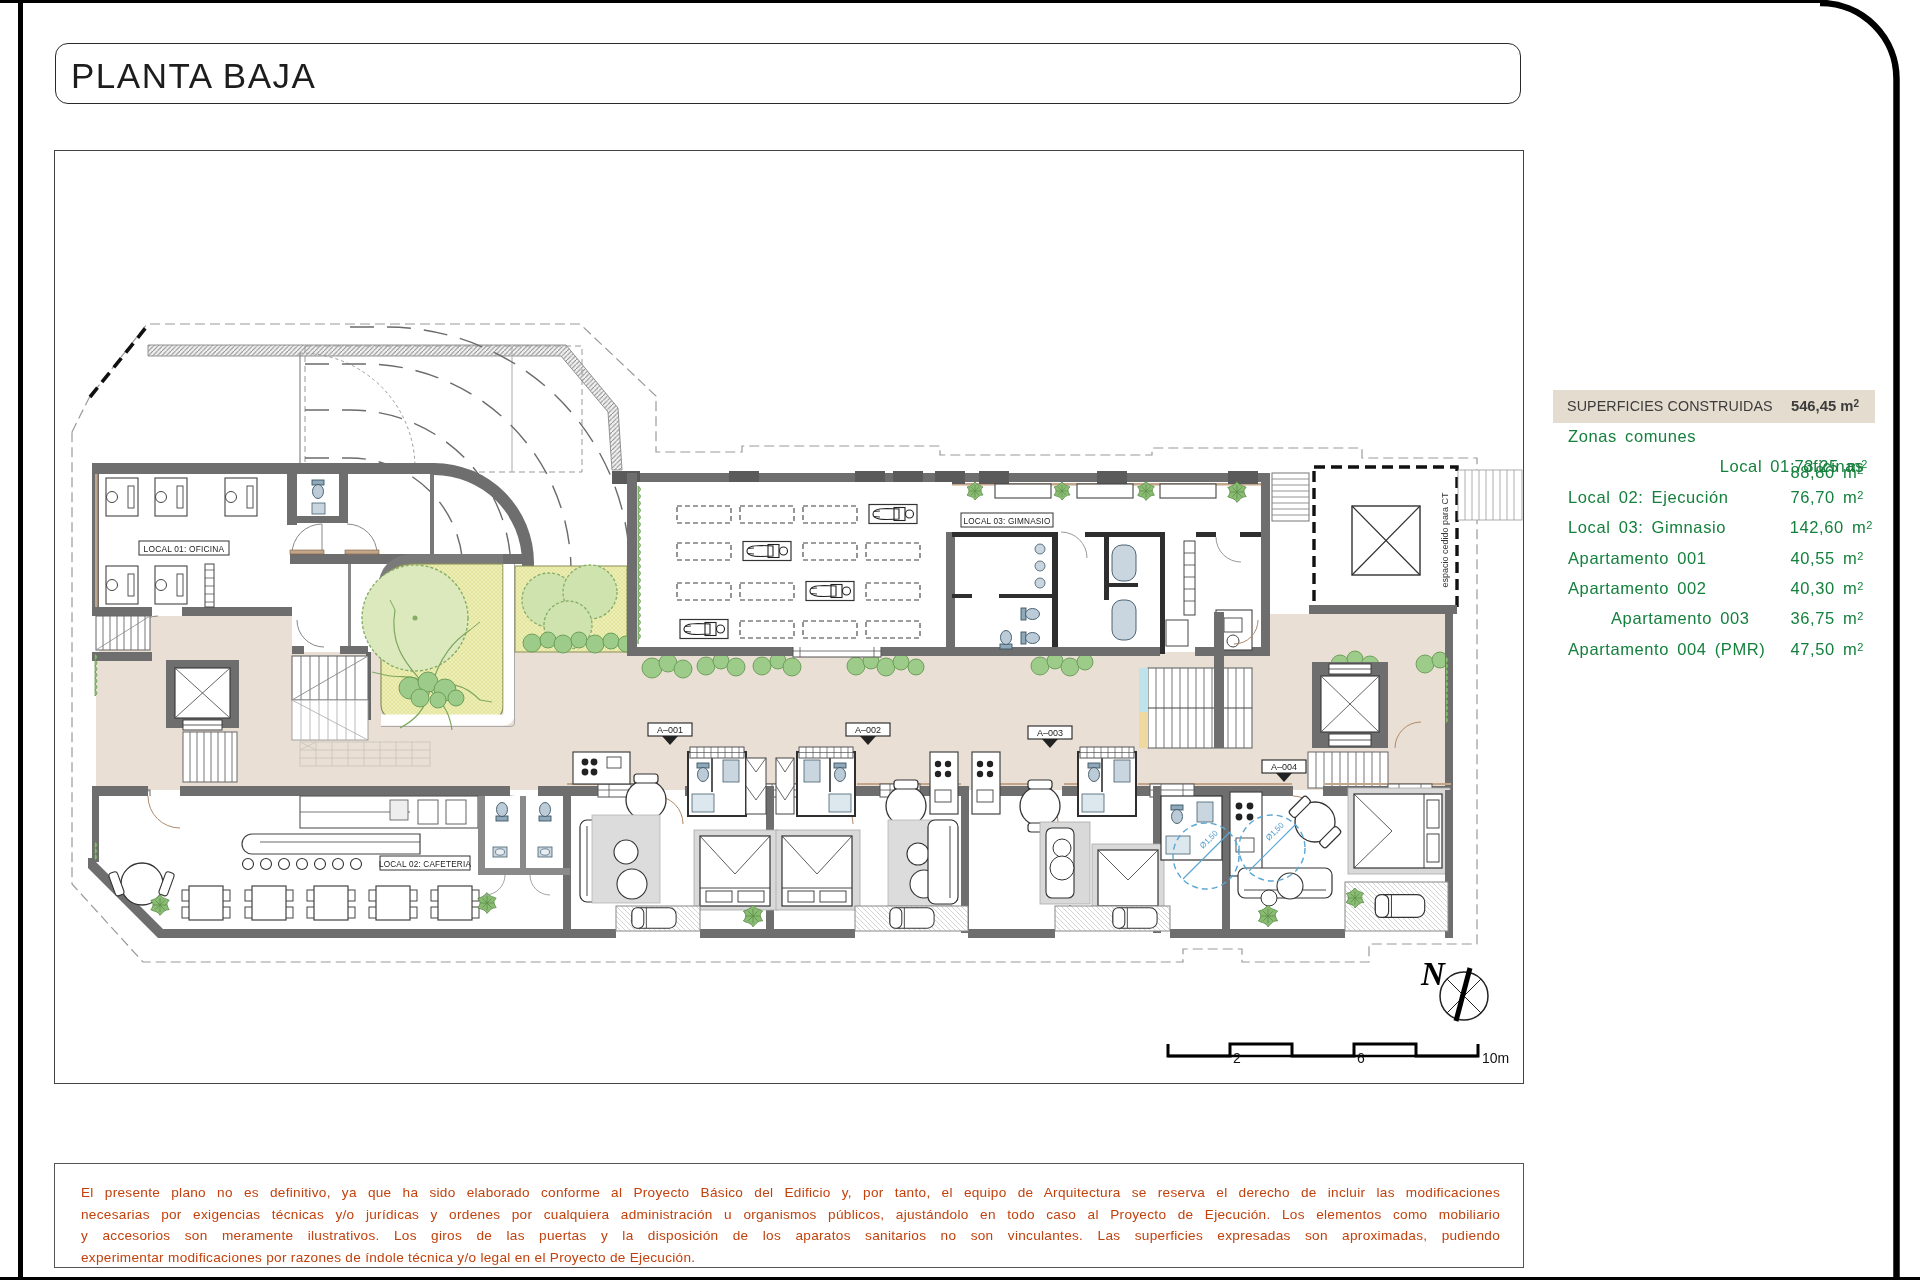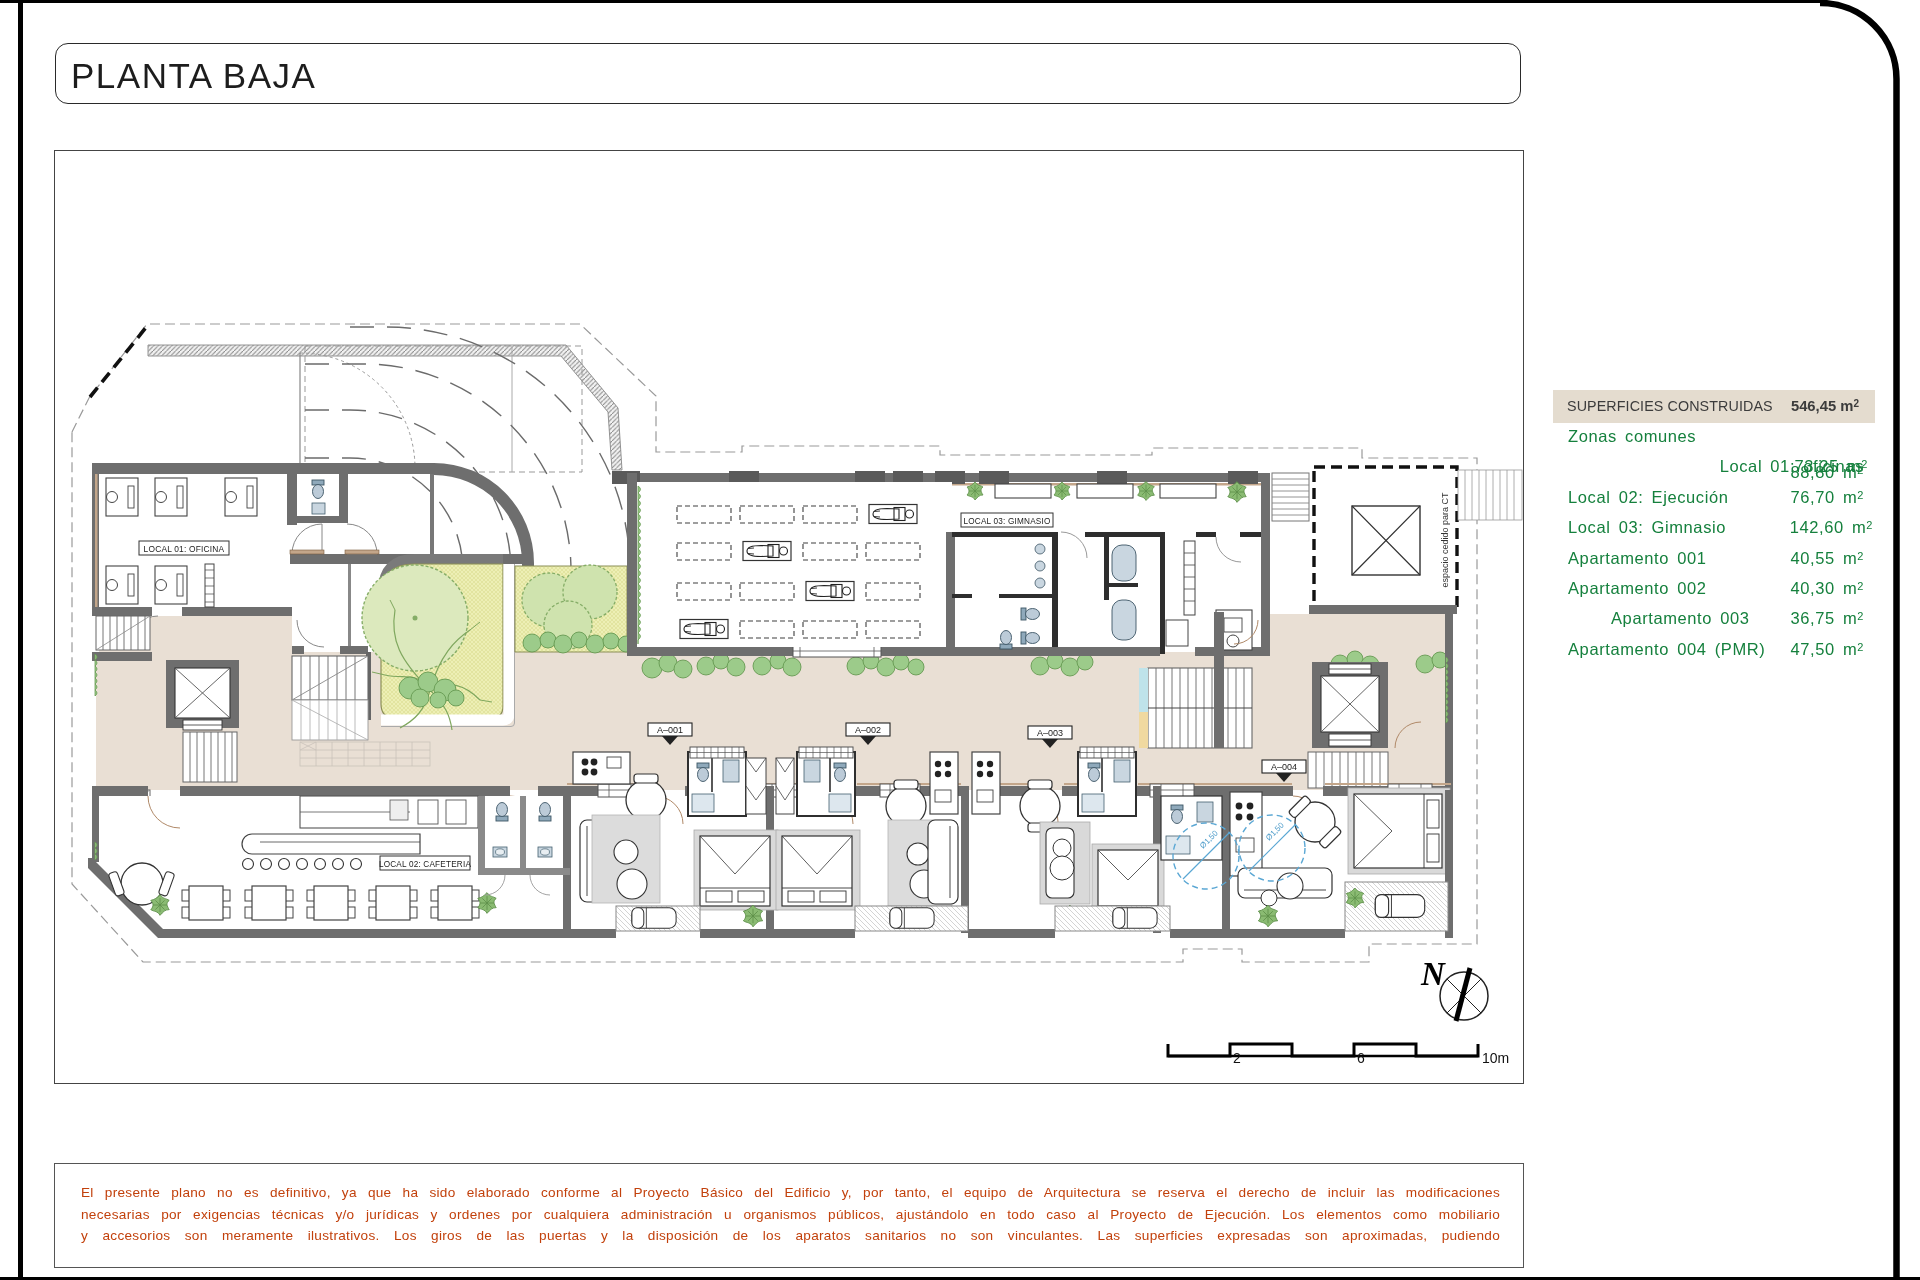--- a/index.html
+++ b/index.html
@@ -43,20 +43,21 @@
   <div style="height:30.4px;position:relative;margin-left:43px;"><span>Apartamento 003</span><span style="position:absolute;right:0;">36,75 m<span style="font-size:11px;vertical-align:4px;">2</span></span></div>
   <div style="height:30.4px;position:relative;"><span>Apartamento 004 (PMR)</span><span style="position:absolute;right:0;">47,50 m<span style="font-size:11px;vertical-align:4px;">2</span></span></div>
 </div>
 
 <div class="abs" style="left:54px;top:1163px;width:1470px;height:105px;border:1.5px solid #555;"></div>
 
 <div class="abs" style="left:81px;top:1182px;width:1419px;font-size:13.6px;line-height:21.5px;color:#c2410c;letter-spacing:0.3px;">
 <div style="text-align:justify;text-align-last:justify;">El presente plano no es definitivo, ya que ha sido elaborado conforme al Proyecto Básico del Edificio y, por tanto, el equipo de Arquitectura se reserva el derecho de incluir las modificaciones</div>
 <div style="text-align:justify;text-align-last:justify;">necesarias por exigencias técnicas y/o jurídicas y ordenes por cualquiera administración u organismos públicos, ajustándolo en todo caso al Proyecto de Ejecución. Los elementos como mobiliario</div>
 <div style="text-align:justify;text-align-last:justify;">y accesorios son meramente ilustrativos. Los giros de las puertas y la disposición de los aparatos sanitarios no son vinculantes. Las superficies expresadas son aproximadas, pudiendo</div>
+<div>experimentar modificaciones por razones de índole técnica y/o legal en el Proyecto de Ejecución.</div>
 </div>
 
 <svg class="abs" style="left:0;top:0;" width="1920" height="1280" viewBox="0 0 1920 1280">
 <defs>
   <pattern id="gard" width="4" height="4" patternUnits="userSpaceOnUse">
     <rect width="4" height="4" fill="#edefb5"></rect>
     <path d="M0,4 L4,0 M0,0 L4,4" stroke="#d8db90" stroke-width="0.55"></path>
   </pattern>
   <pattern id="terr" width="5" height="5" patternUnits="userSpaceOnUse">
     <rect width="5" height="5" fill="#ffffff"></rect>

